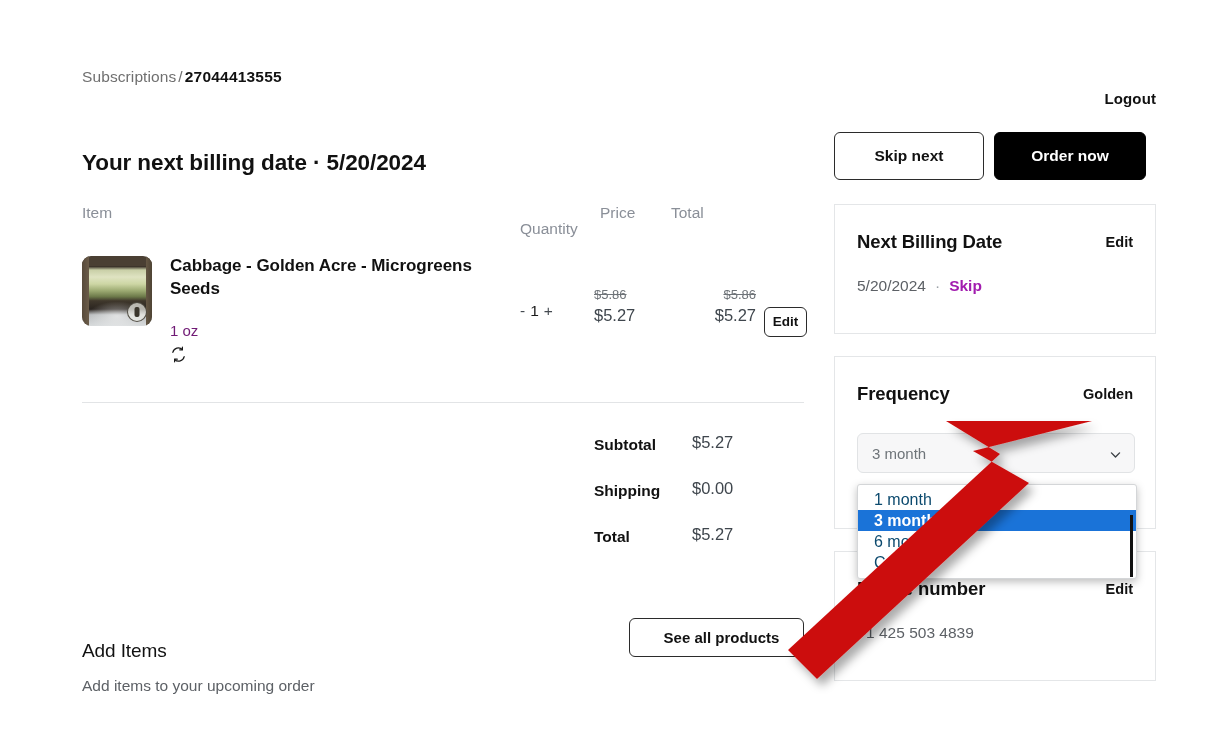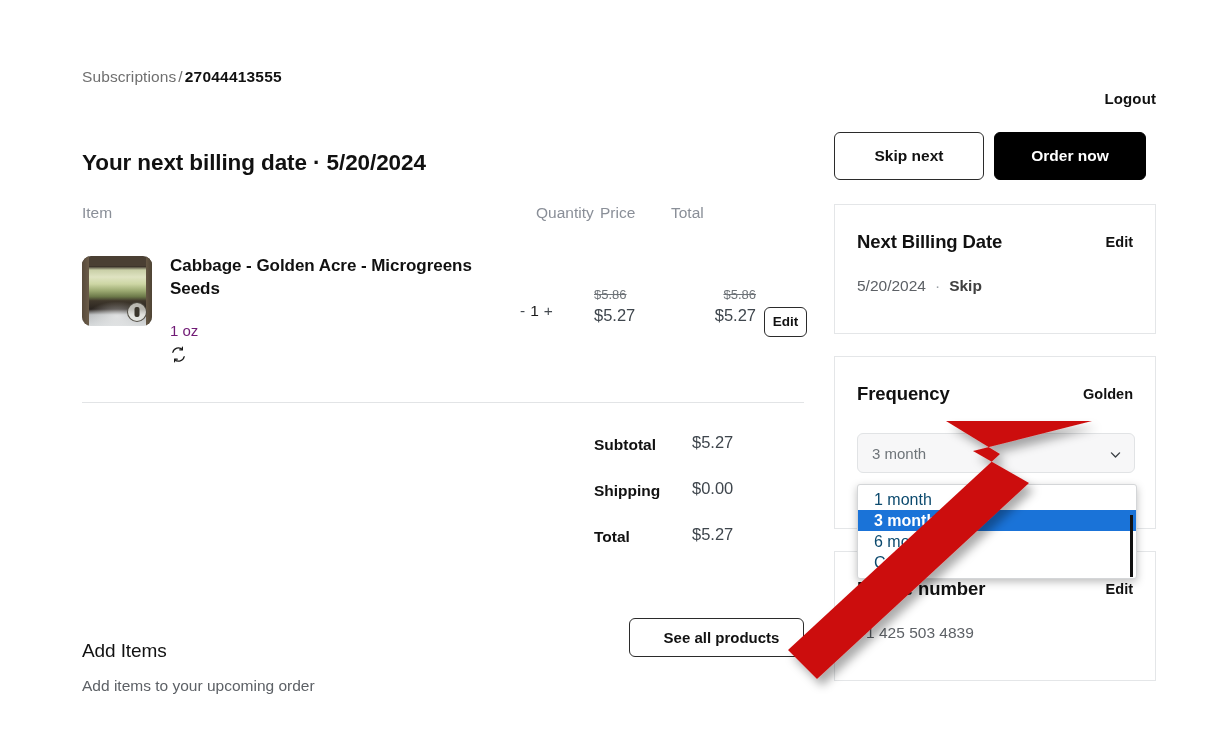--- a/index.html
+++ b/index.html
@@ -61,21 +61,21 @@
   }
 
   
   #table-head {
     position: relative;
     height: 24px;
     font-size: 15.5px;
     color: #8a8f98;
   }
   #th-item     { position: absolute; left: 0;     top: 0; }
-  #th-quantity { position: absolute; left: 438px; top: 0; margin-left: 16px; }
+  #th-quantity { position: absolute; left: 438px; top: 16px; }
   #th-price    { position: absolute; left: 518px; top: 0; }
   #th-total    { position: absolute; left: 589px; top: 0; }
 
   
   #item-row {
     position: relative;
     height: 142px;
     margin-top: 14px;
   }
 
@@ -361,21 +361,21 @@
     color: #111111;
     cursor: pointer;
   }
   .card-body-row {
     margin-top: 20px;
     font-size: 15.5px;
     color: #5d6166;
     white-space: nowrap;
   }
   .card-body-row .dot-sep { color: #9aa0a6; margin: 0 9px; }
-  .card-body-row .strong-link { color: #404040; font-weight: 700; }
+  .card-body-row .strong-link { color: #a21caf; font-weight: 700; }
 
   #card-next-billing { margin-top: 24px; height: 130px; }
   #card-frequency    { height: 173px; padding-bottom: 20px; }
   #card-phone        { height: 130px; }
 
   
   #freq-select {
     position: relative;
     margin-top: 24px;
     width: 278px;

